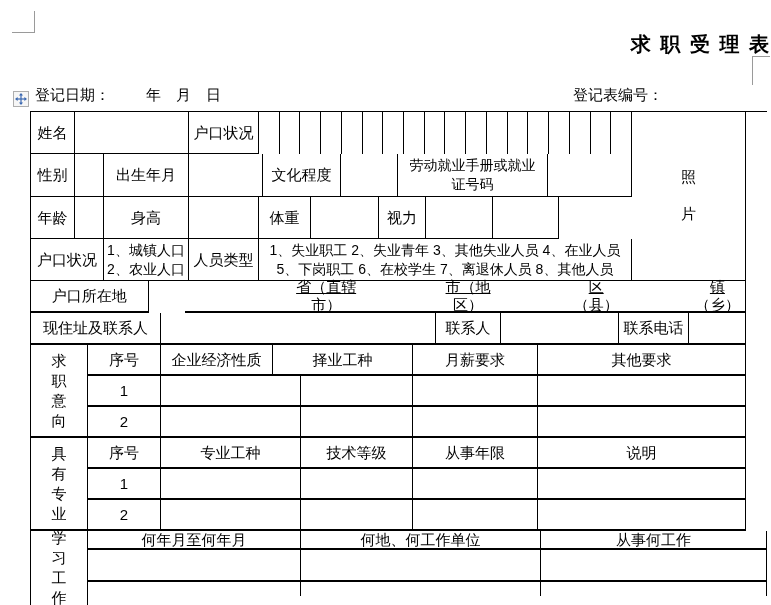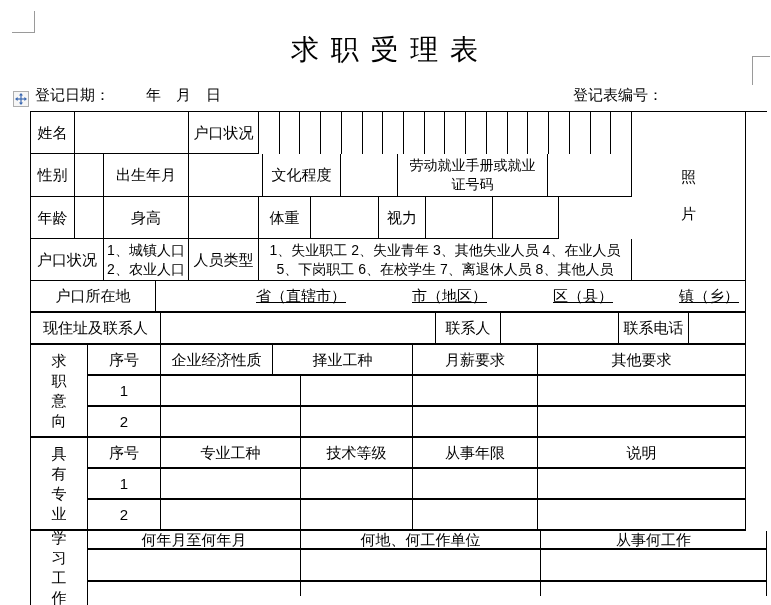--- a/index.html
+++ b/index.html
@@ -7,22 +7,22 @@
     width:771px;height:605px;background:#ffffff;overflow:hidden;
     font-family:"Liberation Sans","DejaVu Sans",sans-serif;color:#000;
     position:relative;
   }
   
   .mark-left{position:absolute;left:12px;top:11px;width:22px;height:21px;
     border-right:1px solid #9a9a9a;border-bottom:1px solid #9a9a9a;}
   .mark-right{position:absolute;left:752px;top:56px;width:17px;height:28px;
     border-left:1px solid #9a9a9a;border-top:1px solid #9a9a9a;}
   
-  .title{position:absolute;top:31px;left:0;width:771px;text-align:center;
-    font-size:28px;font-weight:normal;letter-spacing:2px;}
+  .title{position:absolute;top:31px;left:0;width:771px;text-align:right;
+    font-size:20px;font-weight:bold;letter-spacing:2px;}
   .meta{position:absolute;top:86px;left:35px;font-size:15px;}
   .meta .yy{margin-left:36px;} .meta .mm{margin-left:15px;} .meta .dd{margin-left:15px;}
   .serial{position:absolute;top:86px;left:573px;font-size:15px;}
   
   .handle{position:absolute;left:13px;top:91px;width:16px;height:16px;background:#f6f6f6;
     border:1px solid #aeaeae;display:flex;align-items:center;justify-content:center;box-sizing:border-box;}
   
   .form{position:absolute;left:30px;top:111px;width:736px;height:494px;
     border-top:1px solid #000;border-left:1px solid #000;overflow:hidden;box-sizing:content-box;}
   .row{display:flex;}
@@ -31,21 +31,21 @@
     font-size:15px;line-height:18px;}
   .hb{border-bottom-width:2px;}
   .small{font-size:14px;}
   .two{flex-direction:column;justify-content:center;line-height:19px;}
   .idwrap{display:flex;padding:0;}
   .idcell{flex:1;border-right:1px solid #000;box-sizing:border-box;}
   .photo{position:absolute;left:601px;top:0;width:114px;height:169px;box-sizing:border-box;
     border-right:1px solid #000;border-bottom:1px solid #000;
     display:flex;flex-direction:column;align-items:center;justify-content:center;gap:18px;font-size:15px;}
   .r1{height:42px;width:601px;} .r2{height:43px;width:601px;} .r3{height:42px;width:601px;}
-  .r4{height:42px;width:601px;} .r5{height:32px;width:715px;} .r6{height:32px;width:715px;}
+  .r4{height:42px;width:601px;} .r5{height:32px;width:715px;gap:36px;} .r6{height:32px;width:715px;}
   .loc{justify-content:flex-start;padding-left:100px;}
   .loc span{display:inline-block;text-decoration:underline;}
   .loc .g1{margin-left:0;} .loc .g2{margin-left:66px;} .loc .g3{margin-left:66px;} .loc .g4{margin-left:66px;}
   .section{display:flex;}
   .sec-label{box-sizing:border-box;width:57px;border-right:1px solid #000;border-bottom:2px solid #000;
     display:flex;flex-direction:column;align-items:center;justify-content:center;font-size:15px;}
   .sec-label div{line-height:20px;}
   .sec-rows{display:flex;flex-direction:column;}
   .mid .row{width:658px;height:31px;}
   .bot .row{width:679px;}

